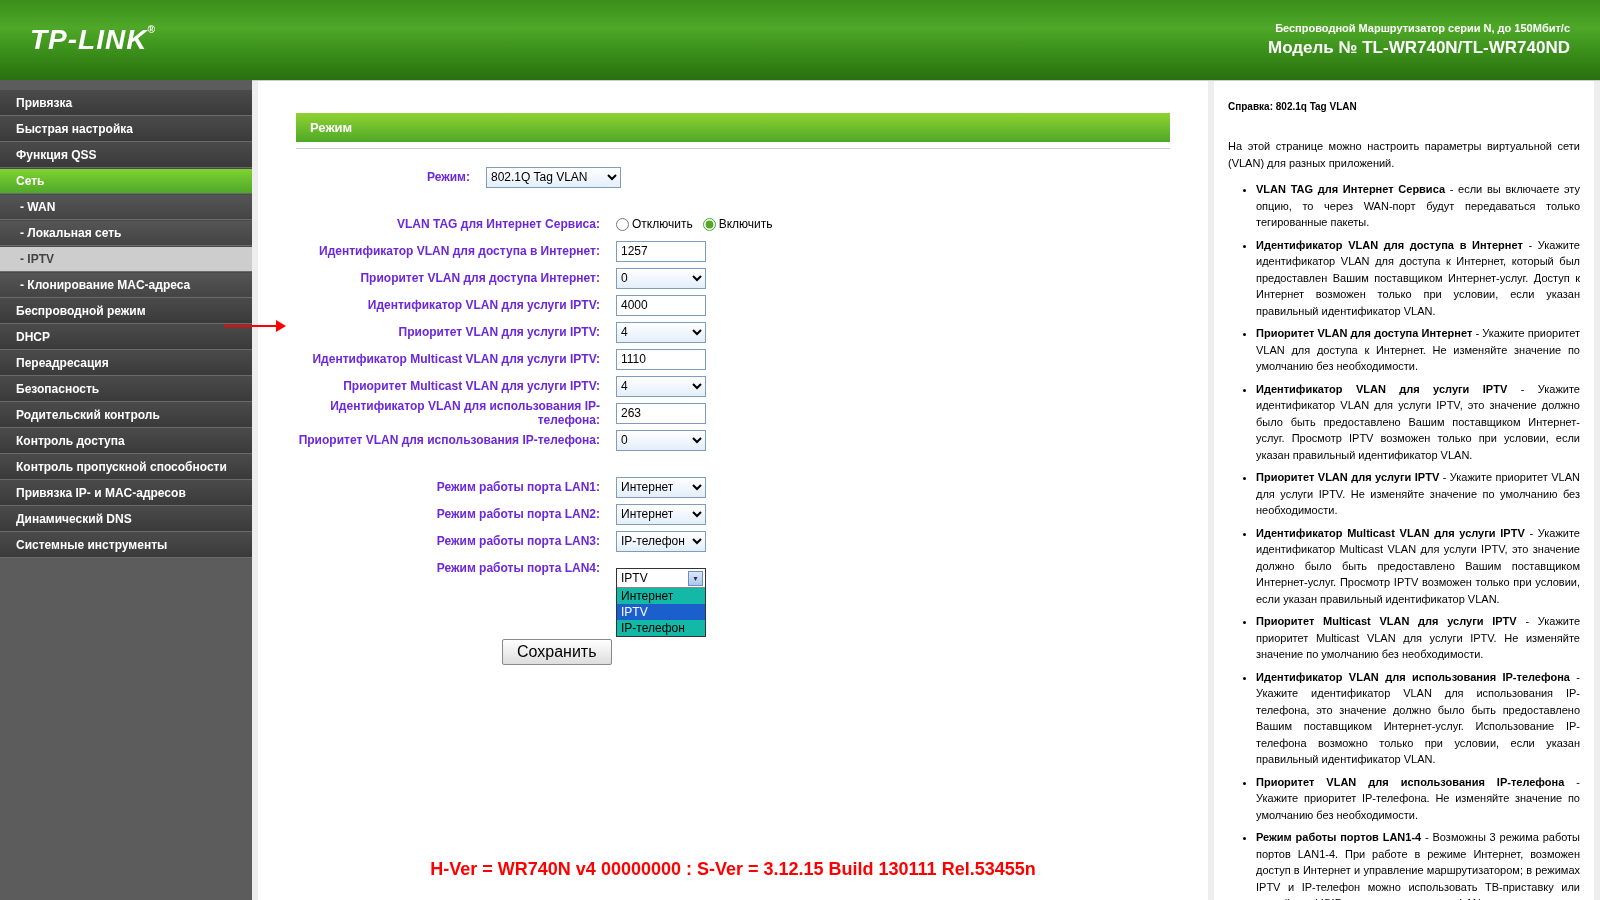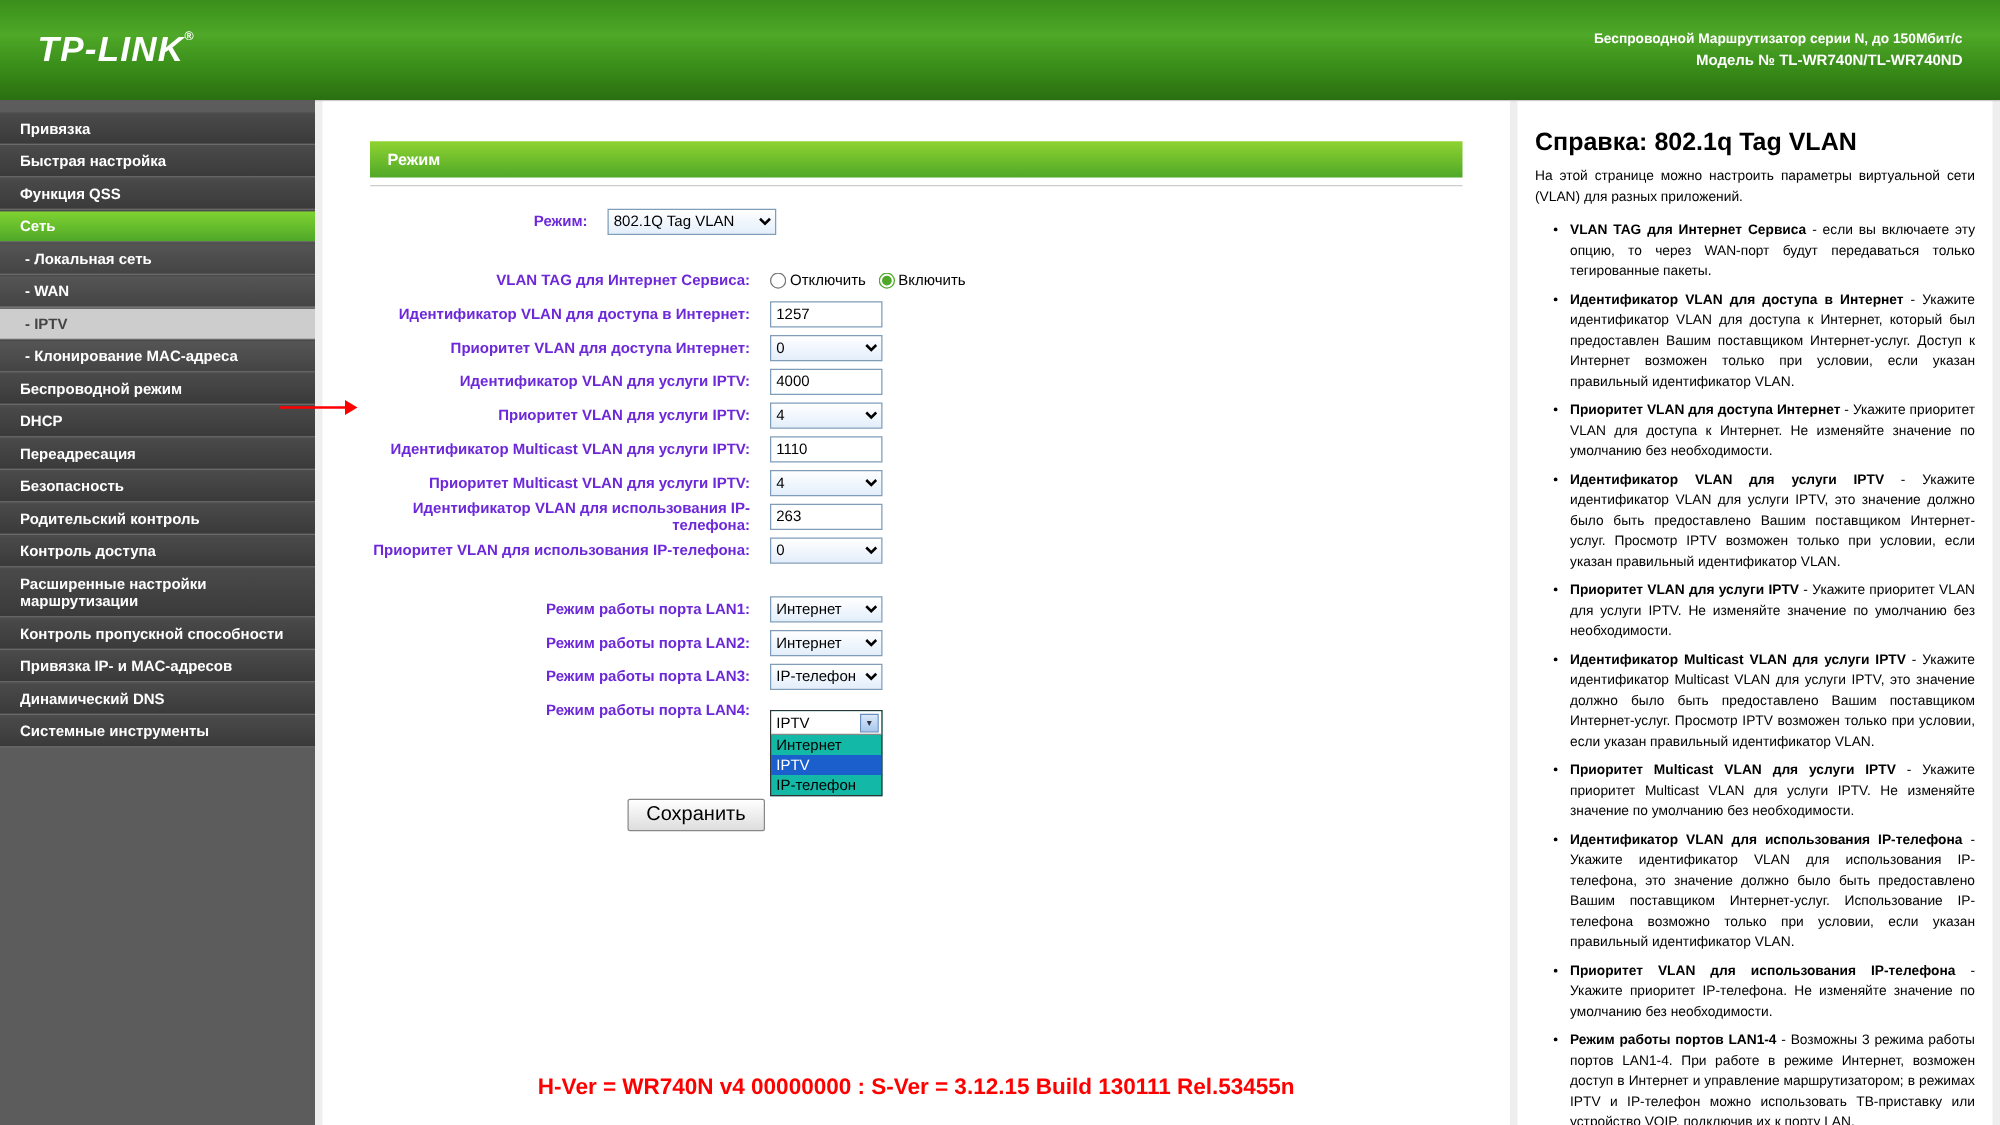--- a/index.html
+++ b/index.html
@@ -7,36 +7,36 @@
 .header {
   height: 80px;
   background: linear-gradient(to bottom, #3a8f1a 0%, #4fa828 35%, #3a8f1a 65%, #2a6f10 100%);
   display: flex; justify-content: space-between; align-items: center;
   padding: 0 30px; color: #fff;
 }
 .logo { font-size: 28px; font-weight: bold; font-style: italic; letter-spacing: 1px; }
 .logo sup { font-size: 10px; vertical-align: top; }
 .header-right { text-align: right; }
 .header-title { font-size: 11px; font-weight: bold; margin-bottom: 4px; }
-.header-model { font-size: 12px; font-weight: bold; }
+.header-model { font-size: 17px; font-weight: bold; }
 .layout { display: flex; height: calc(900px - 80px); }
 .sidebar { width: 252px; background: #5c5c5c; padding-top: 10px; }
 .sidebar-item {
   display: block; padding: 5px 16px; color: #fff; font-size: 12px;
   border-bottom: 1px solid #6a6a6a; border-top: 1px solid #4a4a4a;
   background: linear-gradient(to bottom, #4a4a4a, #3a3a3a);
   cursor: pointer; font-weight: bold;
 }
 .sidebar-item.sub { padding-left: 20px; background: linear-gradient(to bottom, #555, #444); font-weight: bold;}
 .sidebar-item.active-parent { background: linear-gradient(to bottom, #7fd331, #4fa828); }
 .sidebar-item.active-sub { background: #cdcdcd; color: #444; font-weight: bold; }
 .main-wrap { flex: 1; display: flex; background: #eee; border-top: 1px solid #ccc; }
 .main { flex: 1; background: #fff; margin: 0 6px; padding: 0 38px 20px; position: relative; }
 .help { width: 380px; background: #fff; margin-left: 0; margin-right:6px; padding: 18px 14px; font-size: 11px; line-height: 1.5; }
-.help h3 { font-size: 20px; margin-bottom: 4px; color: #000; }
+.help h3 { font-size: 10px; margin-bottom: 24px; color: #000; }
 .help p { margin-bottom: 10px; text-align: justify; }
 .help ul { padding-left: 28px; margin-bottom: 10px; }
 .help li { margin-bottom: 6px; text-align: justify; }
 .section-title {
   background: linear-gradient(to bottom, #8fd331, #4fa828);
   color: #fff; font-weight: bold; padding: 7px 14px; font-size: 13px;
   margin-top: 32px; margin-bottom: 6px;
 }
 .divider { border: none; border-top: 1px solid #ccc; margin-bottom: 16px; }
 .form-row { display: flex; align-items: center; margin-bottom: 3px; height: 24px; }
@@ -88,31 +88,30 @@
     <div class="header-model">Модель № TL-WR740N/TL-WR740ND</div>
   </div>
 </div>
 
 <div class="layout">
   <div class="sidebar">
     <a class="sidebar-item">Привязка</a>
     <a class="sidebar-item">Быстрая настройка</a>
     <a class="sidebar-item">Функция QSS</a>
     <a class="sidebar-item active-parent">Сеть</a>
+    <a class="sidebar-item sub">- WAN</a>
     <a class="sidebar-item sub">- Локальная сеть</a>
-    <a class="sidebar-item sub">- WAN</a>
     <a class="sidebar-item sub active-sub">- IPTV</a>
     <a class="sidebar-item sub">- Клонирование MAC-адреса</a>
     <a class="sidebar-item">Беспроводной режим</a>
     <a class="sidebar-item">DHCP</a>
     <a class="sidebar-item">Переадресация</a>
     <a class="sidebar-item">Безопасность</a>
     <a class="sidebar-item">Родительский контроль</a>
     <a class="sidebar-item">Контроль доступа</a>
-    <a class="sidebar-item">Расширенные настройки маршрутизации</a>
     <a class="sidebar-item">Контроль пропускной способности</a>
     <a class="sidebar-item">Привязка IP- и MAC-адресов</a>
     <a class="sidebar-item">Динамический DNS</a>
     <a class="sidebar-item">Системные инструменты</a>
   </div>
 
   <div class="main-wrap">
     <div class="main">
       <div class="arrow-annot"></div>
       <div class="section-title">Режим</div>

